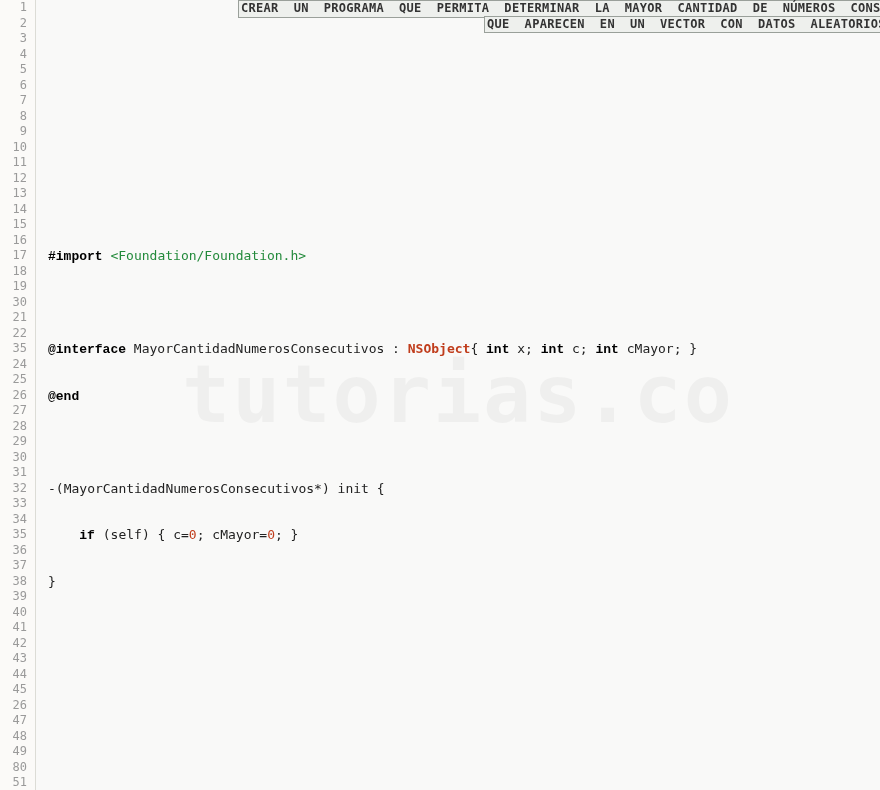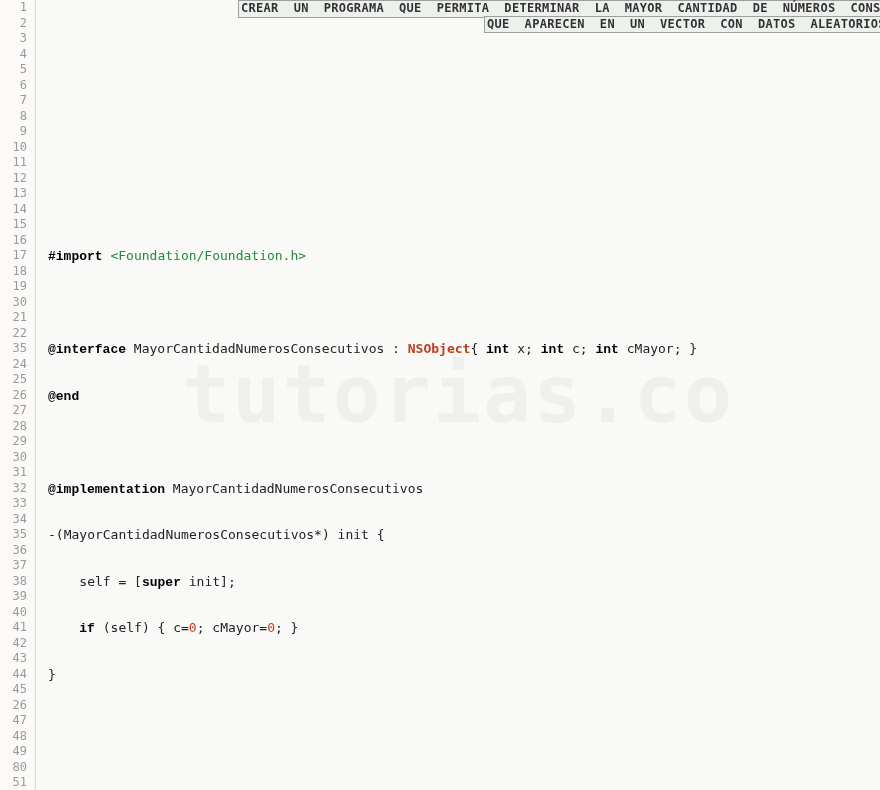--- a/index.html
+++ b/index.html
@@ -128,23 +128,21 @@
   <div class="boxL2">QUE  APARECEN  EN  UN  VECTOR  CON  DATOS  ALEATORIOS</div>
 
   <div class="line"></div>
   <div class="line"></div>
   <div class="line"></div>
   <div class="line"><span class="kw">#import</span> <span class="ang">&lt;Foundation/Foundation.h&gt;</span></div>
   <div class="line"></div>
   <div class="line"><span class="kw">@interface</span> <span class="fun">MayorCantidadNumerosConsecutivos</span><span> : </span><span class="cls">NSObject</span><span>{</span> <span class="kw">int</span><span> x;</span> <span class="kw">int</span><span> c;</span> <span class="kw">int</span><span> cMayor;</span> <span>}</span></div>
   <div class="line"><span class="kw">@end</span></div>
   <div class="line"></div>
-  <div class="line"><span class="kw">@implementation</span> <span>MayorCantidadNumerosConsecutivos</span></div>
   <div class="line">-(<span>MayorCantidadNumerosConsecutivos</span>*)<span> init {</span></div>
-  <div class="line"><span>    self = [</span><span class="kw">super</span><span> init];</span></div>
   <div class="line">    <span class="kw">if</span><span> (self) { c=</span><span class="num">0</span><span>;</span><span> cMayor=</span><span class="num">0</span><span>;</span><span> }</span></div>
   <div class="line">}</div>
   
   
   
   
   
   
   
   

